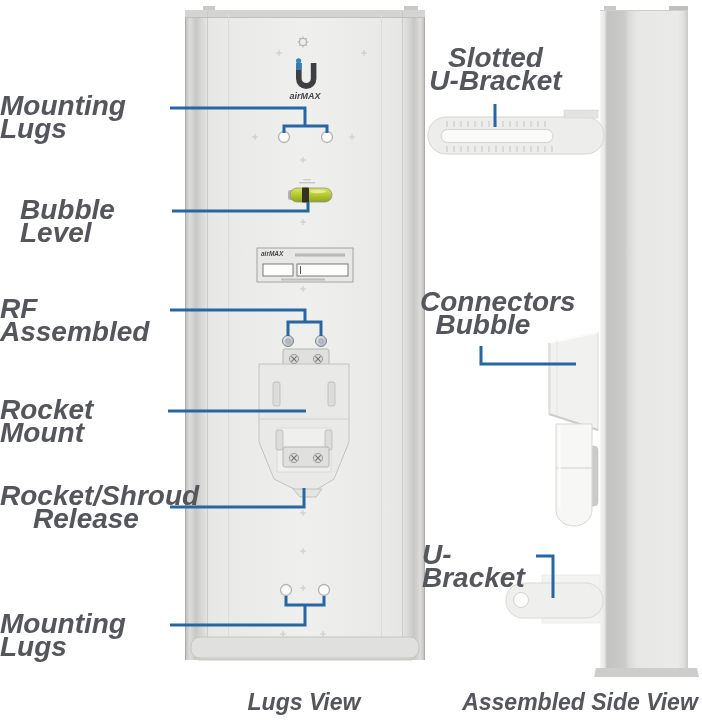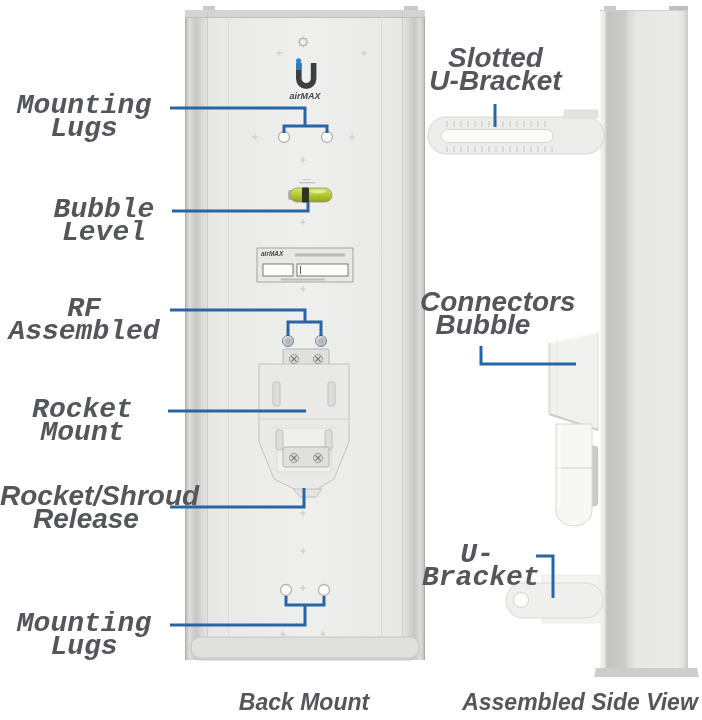--- a/index.html
+++ b/index.html
@@ -1,21 +1,21 @@
 <!DOCTYPE html>
 <html style="--leader-line: #2766a3; --label-text: #55565c; --bubble-level-green: #b8cc33; --logo-blue: #2e86c6; --panel-gray: #e9e9e7;"><head>
 <meta charset="utf-8">
 <style>
   html,body{margin:0;padding:0;background:#fff;}
   .stage{position:relative;width:702px;height:720px;background:#ffffff;overflow:hidden;
          font-family:"Liberation Sans",sans-serif;}
   .stage svg{position:absolute;left:0;top:0;}
   .callout{position:absolute;font-style:italic;font-weight:600;font-size:28px;line-height:23px;
            color:var(--label-text,#55565c);letter-spacing:0;}
-  .callout.right{text-align:center;font-family:Liberation Mono, monospace;}
+  .callout.right{text-align:left;}
   .callout.center{text-align:center;}
   .caption{position:absolute;font-style:italic;font-weight:600;font-size:23px;line-height:26px;
            color:var(--label-text,#55565c);text-align:center;}
   .brandmark{position:absolute;font-style:italic;font-weight:700;color:#45464b;text-align:center;}
   .brandmark.logo{font-size:9px;width:54px;}
   .brandmark.plate{font-size:6.5px;width:30px;text-align:left;}
   .leader{stroke:var(--leader-line,#2766a3);stroke-width:3;fill:none;stroke-linecap:butt;}
   .mark{stroke:#c8c8c6;stroke-width:1;}
 </style>
 </head>
@@ -233,16 +233,16 @@
   <span style="display:block">Connectors</span>
   <span style="display:block">Bubble</span>
 </div>
 <div class="callout right" style="left:422px;top:543px;width:110px;">
   <span>U-Bracket</span>
 </div>
 
 <div class="brandmark logo" style="left:278px;top:91px;">airMAX</div>
 <div class="brandmark plate" style="left:261px;top:250px;">airMAX</div>
 
-<div class="caption" style="left:204px;top:689px;width:200px;">Back Mount</div>
+<div class="caption" style="left:204px;top:689px;width:200px;">Lugs View</div>
 <div class="caption" style="left:455px;top:689px;width:250px;">Assembled Side View</div>
 
 </div>
 
 </body></html>

